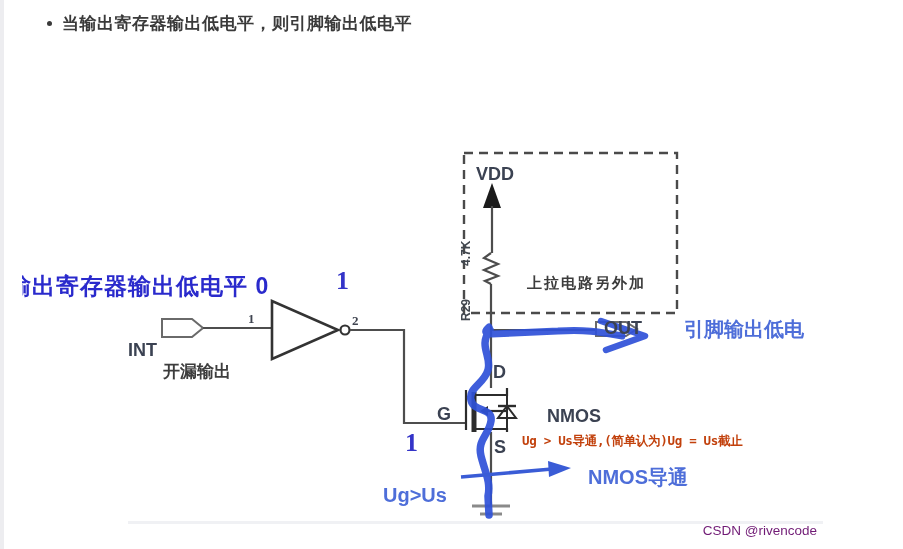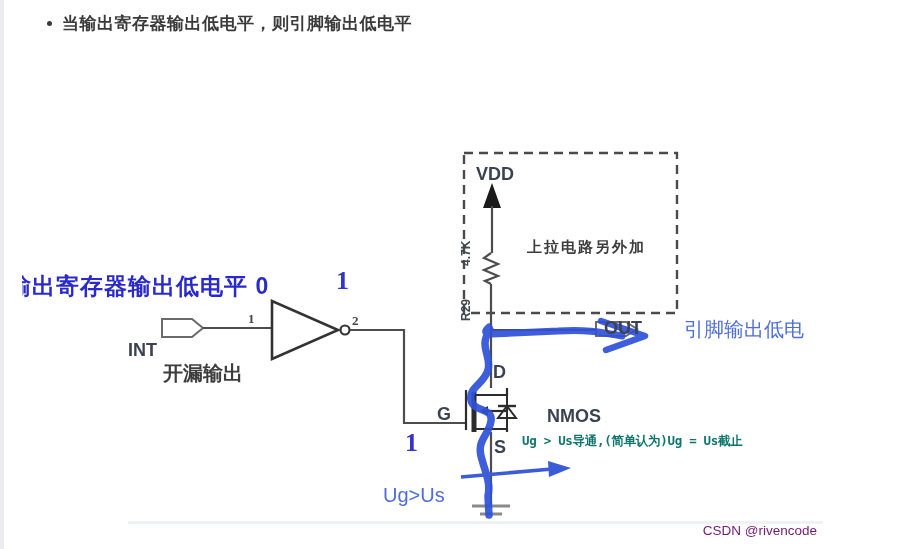--- a/index.html
+++ b/index.html
@@ -13,31 +13,31 @@
   .bullet-dot { width:5px; height:5px; border-radius:50%; background:#3a3a3a; }
   .blue-heading {
     font-size:23px; font-weight:bold; color:#2a2acc; letter-spacing:1px;
   }
   .blue-heading-clip { overflow:hidden; }
   .serif-num { font-family:"Liberation Serif","DejaVu Serif",serif; font-weight:bold; }
   .big-one { font-size:26px; color:#3434c8; }
   .pin-num { font-size:13px; color:#3f4450; }
   .sch-label { font-size:18px; font-weight:bold; color:#3b4252; }
   .cn-serif { font-family:"Liberation Serif","DejaVu Serif",serif; color:#3d3d3d; }
-  .open-drain { font-size:20px; font-weight:bold; }
-  .pullup-note { font-size:15px; font-weight:bold; letter-spacing:2px; }
+  .open-drain { font-size:17px; font-weight:bold; }
+  .pullup-note { font-size:15px; font-weight:bold; letter-spacing:2px;margin-top:36px; }
   .rot-label {
     font-size:12px; font-weight:bold; color:#41474f;
     transform:rotate(-90deg); transform-origin:left bottom;
   }
-  .blue-ann { color:#4e6ed9; font-weight:normal;text-align:center; }
+  .blue-ann { color:#4e6ed9; font-weight:bold;text-align:center; }
   .ann-20 { font-size:20px; }
   .cond-note {
     font-family:"DejaVu Sans Mono","Liberation Mono",monospace;
-    font-size:12.5px; font-weight:bold; color:#0f766e; letter-spacing:-0.3px;
+    font-size:12.5px; font-weight:bold; color:#c2410c; letter-spacing:-0.3px;
   }
   .watermark { font-size:13.5px; color:#701a75; }
   .left-strip { left:0; top:0; width:4px; height:549px; background:#ededf0; }
   .right-strip { left:858px; top:127px; width:11px; height:422px; background:#f4f4f6; }
   .divider { left:128px; top:521px; width:775px; height:3px; background:#f0f1f4; }
 </style>
 </head>
 <body>
 
 <div id="page">
@@ -134,18 +134,19 @@
   </div>
 
   <div class="abs serif-num big-one" style="left:336px; top:266px;">1</div>
   <div class="abs serif-num big-one" style="left:405px; top:428px;">1</div>
 
   <div class="abs blue-ann ann-20" style="left:684px; top:316px;">引脚输出低电</div>
 
   <div class="abs cond-note" style="left:522px; top:433px;">Ug &gt; Us导通,(简单认为)Ug = Us截止</div>
 
   <div class="abs blue-ann ann-20" style="left:383px; top:484px;">Ug&gt;Us</div>
+  <div class="abs blue-ann ann-20" style="left:588px; top:464px;">NMOS导通</div>
 
   <div class="abs divider"></div>
   <div class="abs right-strip"></div>
   <div class="abs watermark" style="right:6px; top:523px;">CSDN @rivencode</div>
 
 </div>
 
 </body></html>

